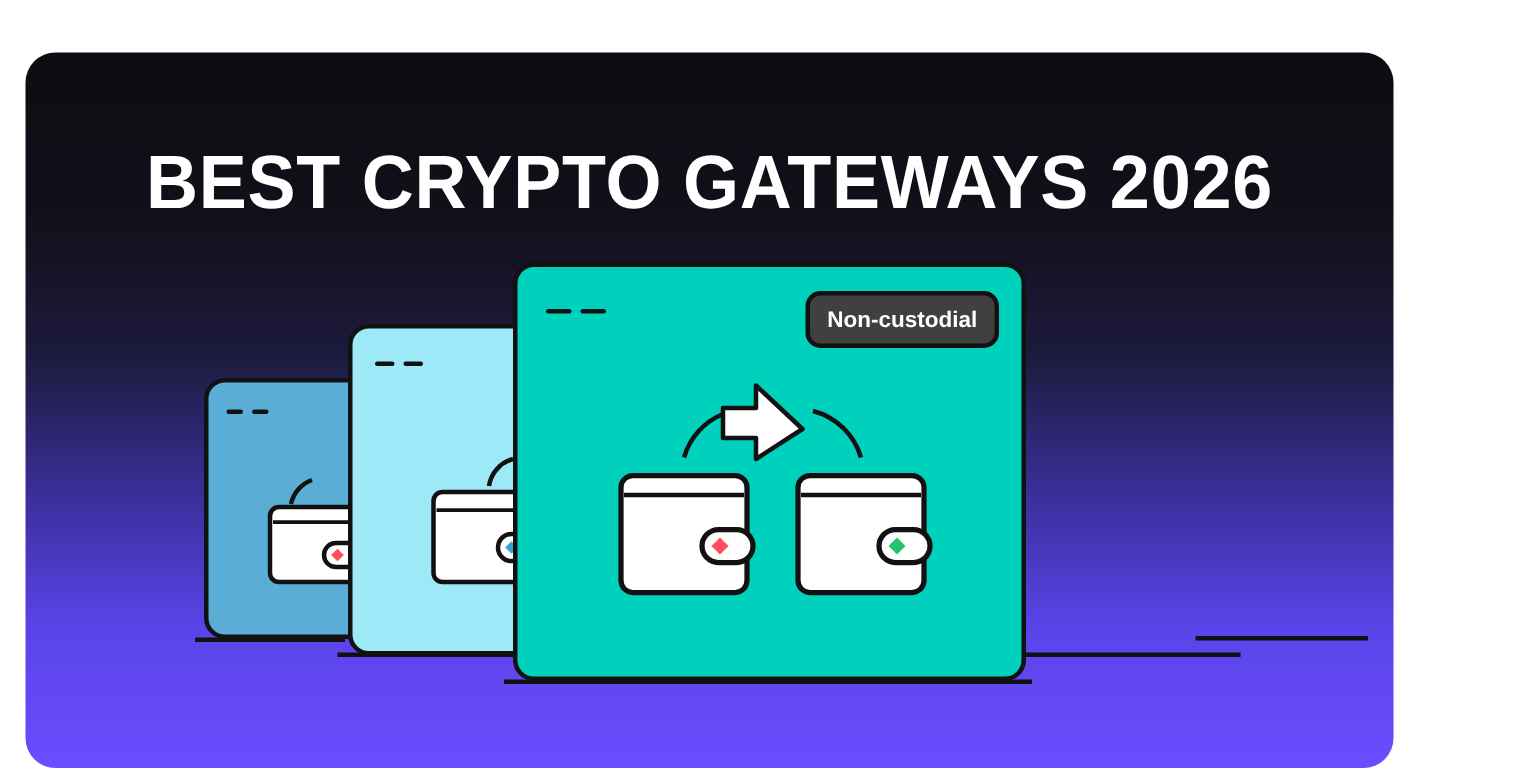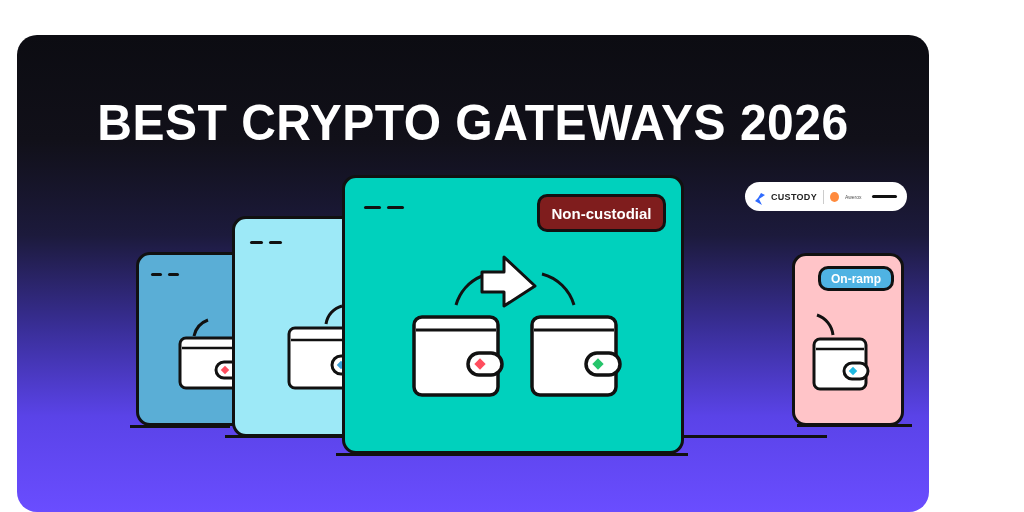--- a/index.html
+++ b/index.html
@@ -21,32 +21,20 @@
   .dashes span{display:block;height:3px;background:#111;border-radius:2px;}
   .badge{position:absolute;border:3px solid #111;border-radius:10px;box-sizing:border-box;color:#fff;font-weight:700;display:flex;align-items:center;justify-content:center;}
   svg{position:absolute;overflow:visible;}
 </style>
 </head>
 <body>
 
 <div class="hero">
   <div class="title">BEST CRYPTO GATEWAYS 2026</div>
 
-  <div class="logo-pill">
-    <div class="logo-mark">
-      <svg width="10" height="12" viewBox="0 0 10 12" style="position:static">
-          <path d="M6 0 L10 2 L4 6 L7 12 L0 8 L3 5 Z" fill="#2f6bff"></path>
-        </svg>
-    </div>
-    <span class="logo-text">CUSTODY</span>
-    <span class="logo-sep"></span>
-    <span class="logo-circle"></span>
-    <span class="logo-small">Awerox</span>
-    <span class="logo-bar"></span>
-  </div>
 
   <div class="baseline" style="left:113px;top:390px;width:100px;"></div>
   <div class="baseline" style="left:208px;top:400px;width:120px;"></div>
   <div class="baseline" style="left:319px;top:418px;width:352px;"></div>
   <div class="baseline" style="left:660px;top:400px;width:150px;"></div>
   <div class="baseline" style="left:780px;top:389px;width:115px;"></div>
 
   <div class="card" style="left:119px;top:217px;width:110px;height:174px;background:#5aaed6;">
     <div class="dashes" style="left:12px;top:18px;">
         <span style="width:11px"></span>
@@ -68,38 +56,28 @@
       </div>
     <svg width="125" height="221" style="left:-3px;top:-3px">
       <path d="M110 90 A22 22 0 0 0 94 108" fill="none" stroke="#111" stroke-width="3"></path>
       <rect x="57" y="112" width="70" height="60" rx="6" fill="#fff" stroke="#111" stroke-width="3"></rect>
       <line x1="59" y1="124" x2="125" y2="124" stroke="#111" stroke-width="2.5"></line>
       <rect x="100" y="140" width="30" height="18" rx="9" fill="#fff" stroke="#111" stroke-width="3"></rect>
       <rect x="106" y="146" width="6" height="6" transform="rotate(45 109 149)" fill="#3aa0d8"></rect>
     </svg>
   </div>
 
-  <div class="card" style="left:775px;top:218px;width:112px;height:173px;background:#ffc4c8;">
-    <div class="badge" style="left:23px;top:10px;width:76px;height:25px;background:#4fb3e3;font-size:12px;">On-ramp</div>
-    <svg width="112" height="173" style="left:-3px;top:-3px">
-      <path d="M25 62 A24 24 0 0 1 41 82" fill="none" stroke="#111" stroke-width="3"></path>
-      <rect x="22" y="86" width="52" height="50" rx="6" fill="#fff" stroke="#111" stroke-width="3"></rect>
-      <line x1="24" y1="96" x2="72" y2="96" stroke="#111" stroke-width="2.5"></line>
-      <rect x="52" y="110" width="24" height="16" rx="8" fill="#fff" stroke="#111" stroke-width="3"></rect>
-      <rect x="58" y="115" width="6" height="6" transform="rotate(45 61 118)" fill="#1fb8e0"></rect>
-    </svg>
-  </div>
 
 
   <div class="card" style="left:325px;top:140px;width:342px;height:279px;background:#00d1bd;">
     <div class="dashes" style="left:19px;top:28px;">
         <span style="width:17px"></span>
         <span style="width:17px"></span>
       </div>
-    <div class="badge" style="left:192px;top:16px;width:129px;height:38px;background:#7f1d1d;font-size:15px;">Non-custodial</div>
+    <div class="badge" style="left:192px;top:16px;width:129px;height:38px;background:#404040;font-size:15px;">Non-custodial</div>
     <svg width="342" height="279" style="left:-3px;top:-3px">
 
       <path d="M114 130 A45 45 0 0 1 140 101" fill="none" stroke="#111" stroke-width="3"></path>
       <path d="M200 99 A45 45 0 0 1 232 130" fill="none" stroke="#111" stroke-width="3"></path>
 
       <path d="M140 97 L162 97 L162 82 L193 111 L162 131 L162 117 L140 117 Z" fill="#fff" stroke="#111" stroke-width="3" stroke-linejoin="round"></path>
 
       <g>
         <rect x="72" y="142" width="84" height="78" rx="8" fill="#fff" stroke="#111" stroke-width="3.5"></rect>
         <line x1="74" y1="155" x2="154" y2="155" stroke="#111" stroke-width="3"></line>

